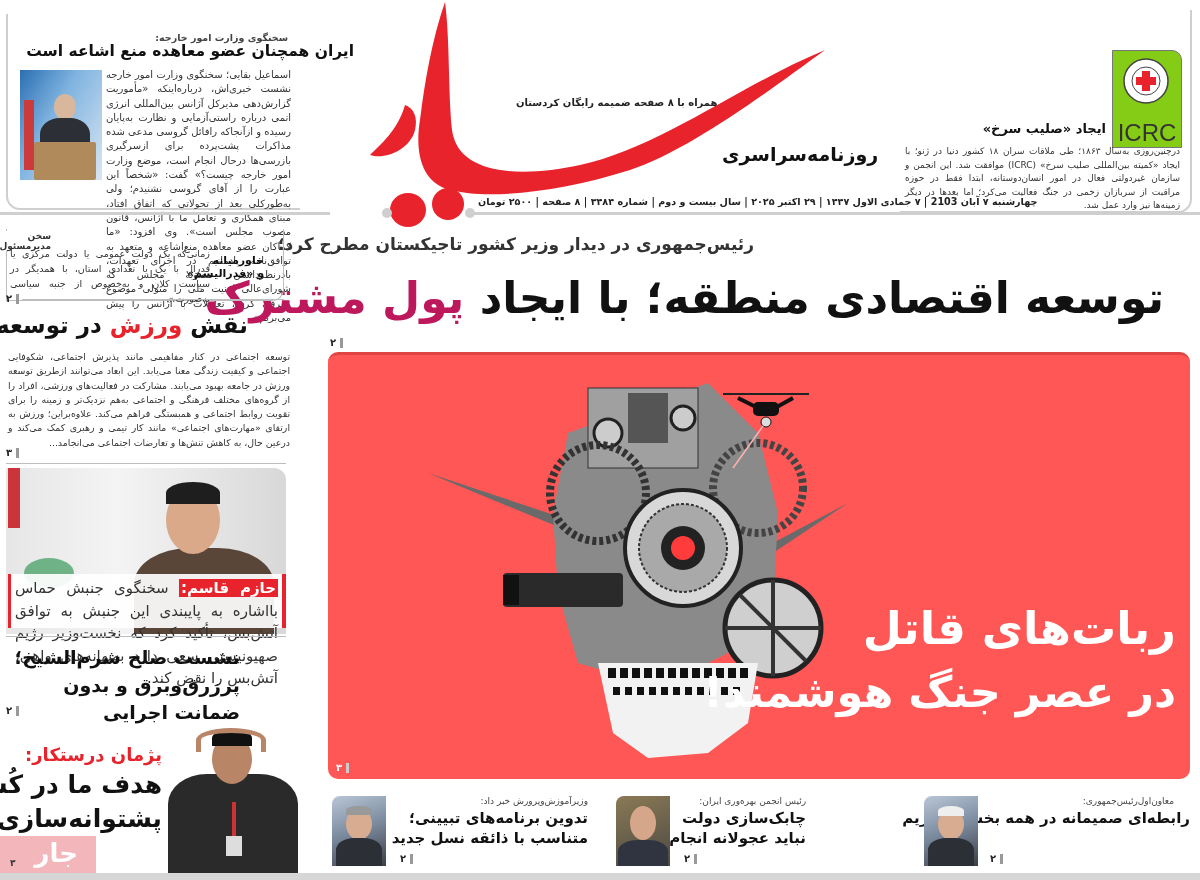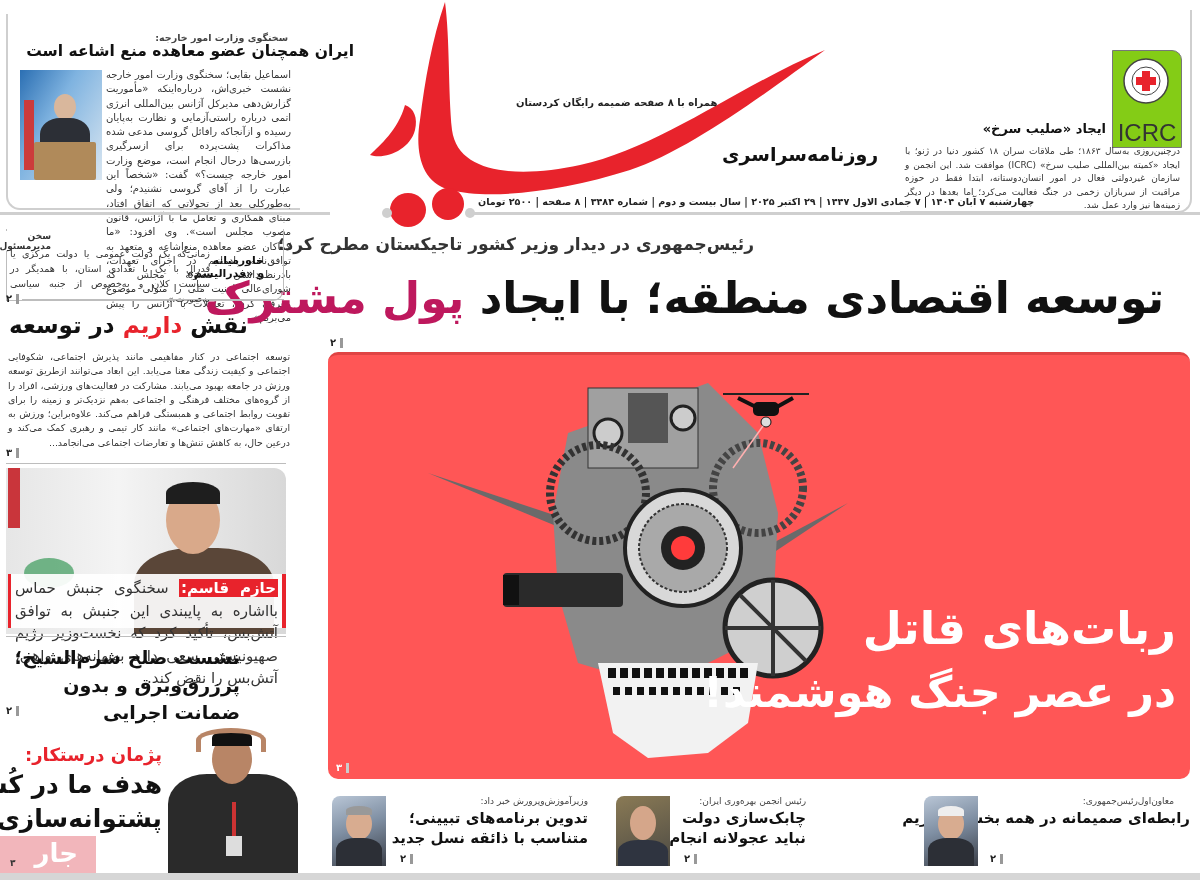--- a/index.html
+++ b/index.html
@@ -75,21 +75,21 @@
 <div class="abs body-txt" style="left:16px; top:68px; width:275px; height:140px; padding-left:90px;">اسماعیل بقایی؛ سخنگوی وزارت امور خارجه نشست خبری‌اش، درباره‌اینکه «مأموریت گزارش‌دهی مدیرکل آژانس بین‌المللی انرژی اتمی درباره راستی‌آزمایی و نظارت به‌پایان رسیده و ازآنجاکه رافائل گروسی مدعی شده مذاکرات پشت‌پرده برای ازسرگیری بازرسی‌ها درحال انجام است، موضع وزارت امور خارجه چیست؟» گفت: «شخصاً این عبارت را از آقای گروسی نشنیدم؛ ولی به‌طورکلی بعد از تحولاتی که اتفاق افتاد، مبنای همکاری و تعامل ما با آژانس، قانون مصوب مجلس است». وی افزود: «ما کماکان عضو معاهده منع‌اشاعه و متعهد به توافق‌نامه پادمانیم در اجرای تعهدات، بادرنظرداشتن مصوبه مجلس که شورای‌عالی امنیت ملی را متولی موضوع معرفی کرده، تعاملات با آژانس را پیش می‌بریم».</div>
 
 <svg class="abs logo-svg" viewBox="0 0 455 228">
   <path d="M75 2 C80 40 78 90 82 130 C88 175 150 178 210 165 C290 148 370 85 455 50 C400 90 320 150 260 170 C190 192 120 200 80 190 C50 182 45 150 50 120 C55 80 62 40 75 2 Z" fill="#e8232c"></path>
   <path d="M35 105 C28 130 10 145 0 155 C15 160 40 150 45 130 C48 118 44 108 35 105 Z" fill="#e8232c"></path>
   <ellipse cx="38" cy="210" rx="18" ry="17" fill="#e8232c"></ellipse>
   <ellipse cx="78" cy="204" rx="16" ry="16" fill="#e8232c"></ellipse>
 </svg>
 <div class="abs masthead-sub" style="left:516px; top:97px;">همراه با ۸ صفحه ضمیمه رایگان کردستان</div>
 <div class="abs masthead-name" style="left:722px; top:143px;">روزنامه‌سراسری</div>
-<div class="abs dateline" style="left:478px; top:196px;">چهارشنبه ۷ آبان ۱۴۰۴ | ۷ جمادی الاول ۱۴۴۷ | ۲۹ اکتبر ۲۰۲۵ | سال بیست و دوم | شماره ۳۴۸۴ | ۸ صفحه | ۲۵۰۰ تومان</div>
+<div class="abs dateline" style="left:478px; top:196px;">چهارشنبه ۷ آبان 2103 | ۷ جمادی الاول ۱۴۴۷ | ۲۹ اکتبر ۲۰۲۵ | سال بیست و دوم | شماره ۳۴۸۴ | ۸ صفحه | ۲۵۰۰ تومان</div>
 <div class="abs rule" style="left:0px; top:212px; width:330px;"></div>
 <div class="abs dot" style="left:382px; top:208px;"></div>
 <div class="abs rule" style="left:468px; top:212px; width:732px;"></div>
 <div class="abs dot" style="left:465px; top:208px;"></div>
 
 <div class="abs box-tr"></div>
 <div class="abs icrc-logo">
   <svg width="70" height="60" viewBox="0 0 70 60">
     <circle cx="35" cy="30" r="22" fill="#fff" stroke="#444" stroke-width="1.5"></circle>
     <circle cx="35" cy="30" r="14" fill="#fff" stroke="#444" stroke-width="1"></circle>
@@ -155,21 +155,21 @@
 <div class="abs" style="right:1146px; top:231px; font-size:9px; font-weight:bold; color:#333; background:#fff; padding:0 3px;">سخن مدیرمسئول</div>
 <div class="abs" style="right:936px; top:254px; font-size:11px; font-weight:bold; color:#111; text-align:right;">
   <div>خاورمیانه</div>
   <div>و «فدرالیسم»</div>
 </div>
 <div class="abs body-txt" style="left:10px; top:247px; width:200px; font-size:9.6px; line-height:1.55;">زمانی‌که یک دولت عمومی یا دولت مرکزی یا فدرال با یک یا تعدادی استان، با همدیگر در سیاست کلان و به‌خصوص از جنبه سیاسی به‌صورت...</div>
 <div class="abs pn" style="left:6px; top:294px;">۲</div>
 <div class="abs" style="left:22px; top:299px; width:262px; height:1px; background:#bdbdbd;"></div>
 
 <div class="abs sports-hl" style="right:952px; top:312px;">
-  <span>نقش </span><span class="red">داریم</span><span> در توسعه اجتماعی</span>
+  <span>نقش </span><span class="red">ورزش</span><span> در توسعه اجتماعی</span>
 </div>
 <div class="abs body-txt" style="left:8px; top:350px; width:282px; font-size:9.4px; line-height:1.52;">توسعه اجتماعی در کنار مفاهیمی مانند پذیرش اجتماعی، شکوفایی اجتماعی و کیفیت زندگی معنا می‌یابد. این ابعاد می‌توانند ازطریق توسعه ورزش در جامعه بهبود می‌یابند. مشارکت در فعالیت‌های ورزشی، افراد را از گروه‌های مختلف فرهنگی و اجتماعی به‌هم نزدیک‌تر و زمینه را برای تقویت روابط اجتماعی و همبستگی فراهم می‌کند. علاوه‌براین؛ ورزش به ارتقای «مهارت‌های اجتماعی» مانند کار تیمی و رهبری کمک می‌کند و درعین حال، به کاهش تنش‌ها و تعارضات اجتماعی می‌انجامد...</div>
 <div class="abs pn" style="left:6px; top:448px;">۳</div>
 <div class="abs" style="left:6px; top:463px; width:280px; height:1px; background:#bdbdbd;"></div>
 
 <div class="abs photo" style="left:6px; top:468px; width:280px; height:166px; border-radius:0 12px 0 0; background:linear-gradient(90deg,#e6e6e6 0%,#f4f4f4 40%,#d8d8d8 100%);">
   <div style="position:absolute; left:2px; top:0; width:12px; height:60px; background:#c9353b;"></div>
   <div style="position:absolute; left:18px; top:90px; width:50px; height:30px; border-radius:50%; background:#3b9a5a; opacity:0.7;"></div>
   <div class="suit" style="left:128px; top:80px; width:140px; height:90px; background:#5a4638;"></div>
   <div class="head" style="left:160px; top:18px; width:54px; height:68px; background:#d9a98a;"></div>

